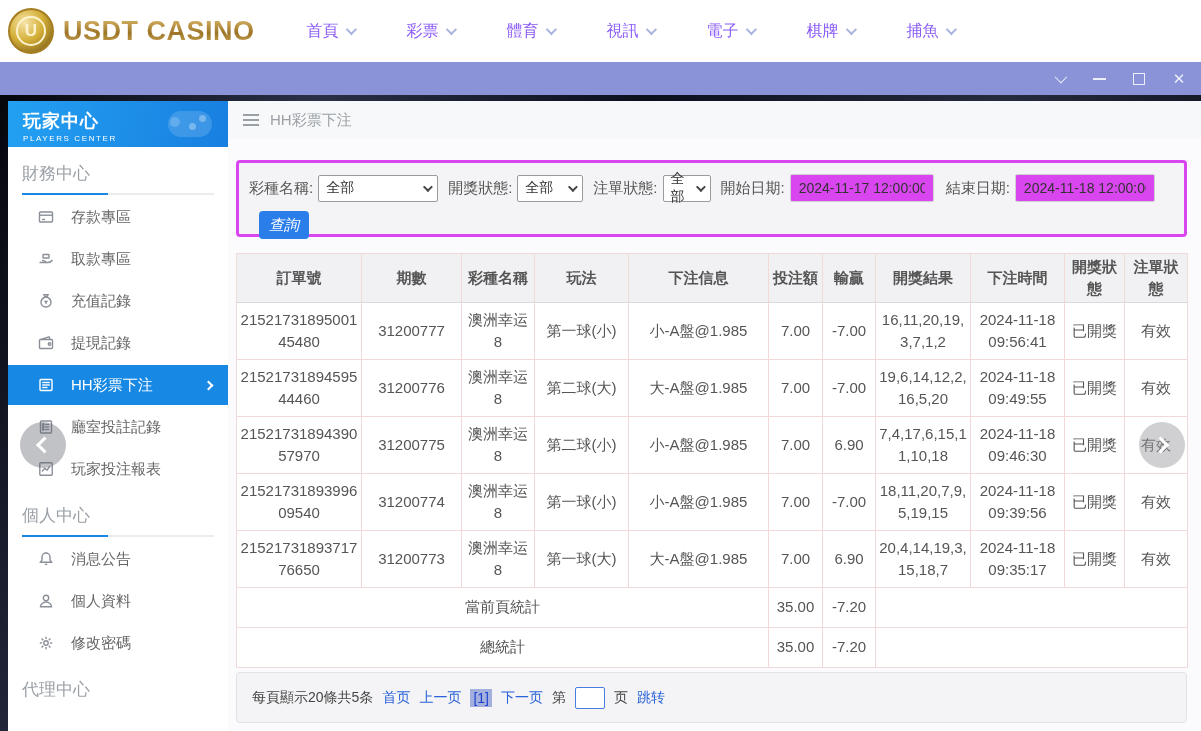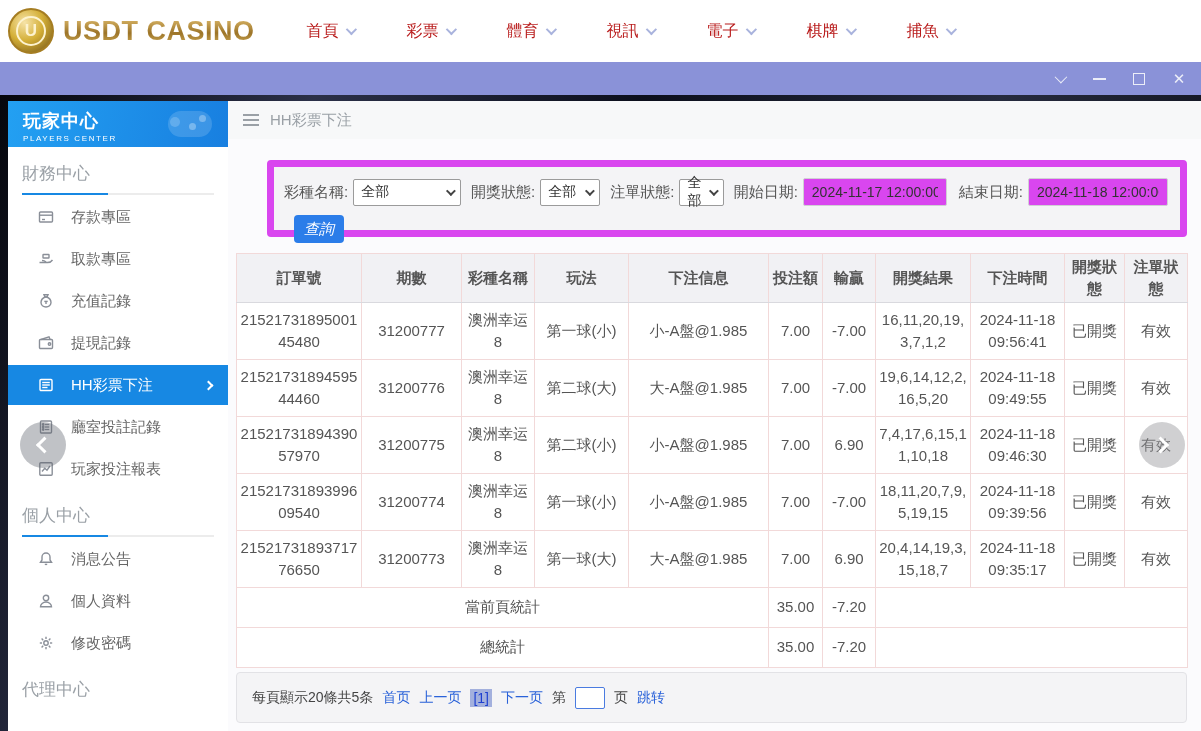--- a/index.html
+++ b/index.html
@@ -11,21 +11,21 @@
   .brand { display:flex; align-items:center; gap:9px; margin-left:8px; }
   .coin { width:46px; height:46px; border-radius:50%;
     background:radial-gradient(circle at 35% 30%, #f6e3a8, #d4af37 45%, #8a6a1f 85%);
     border:2px solid #a57d22; display:flex; align-items:center; justify-content:center; }
   .coin-inner { width:30px; height:30px; border-radius:50%; border:2px solid #fdf3cf;
     color:#fdf3cf; font-weight:bold; font-size:17px; display:flex; align-items:center; justify-content:center; }
   .brand-text { font-size:27px; font-weight:bold; letter-spacing:.5px;
     background:linear-gradient(180deg,#d6b264 10%,#9c7428 55%,#c9a551 90%);
     -webkit-background-clip:text; background-clip:text; color:transparent; }
   .topnav { display:flex; margin-left:52px; gap:53px; }
-  .nav-item { display:flex; align-items:center; gap:7px; font-size:16px; color:#b91c1c; cursor:pointer; }
+  .nav-item { display:flex; align-items:center; gap:7px; font-size:16px; color:#8b5cf6; cursor:pointer; }
   .caret-sm { width:8px; height:8px; border-right:2px solid #a9b3dd; border-bottom:2px solid #a9b3dd;
     transform:rotate(45deg) translateY(-2px); }
 
   
   .titlebar { height:33px; background:#8a92d8; display:flex; align-items:center;
     justify-content:flex-end; gap:24px; padding-right:14px; }
   .winctl { width:16px; height:16px; display:flex; align-items:center; justify-content:center; cursor:pointer; }
   .ctl-caret { width:9px; height:9px; border-right:1.6px solid #eceef8; border-bottom:1.6px solid #eceef8;
     transform:rotate(45deg) translateY(-2px); }
   .ctl-min { width:13px; height:2px; background:#eceef8; }
@@ -67,21 +67,21 @@
   .rb-right .rb-chev { transform:rotate(225deg) translate(1px,-1px); }
 
   
   .main { position:absolute; left:228px; top:6px; right:0; bottom:0; background:#fbfbfd; }
   .breadcrumb { height:38px; display:flex; align-items:center; gap:11px; padding-left:15px;
     background:#f7f8f9; color:#9aa0a6; font-size:15px; }
   .hamburger { display:flex; flex-direction:column; gap:3px; cursor:pointer; }
   .hamburger span { width:16px; height:2px; background:#9aa0a6; }
 
   .filter-panel { position:absolute; left:8px; right:14px; top:59px; height:77px;
-    background:#f4f4f6; border:7px solid #d946ef; border-radius:4px; padding:11px 0 0 10px;margin-left:31px; }
+    background:#f4f4f6; border:3px solid #d946ef; border-radius:4px; padding:11px 0 0 10px; }
   .filter-row { display:flex; align-items:center; }
   .f-label { font-size:15px; color:#555; margin-right:5px; white-space:nowrap; }
   .select-box { height:27px; background:#fff; border:1px solid #9b9b9b; border-radius:2px;
     display:flex; align-items:center; justify-content:space-between; padding:0 7px; margin-right:10px; cursor:pointer; }
   .select-box .caret-dk { width:7px; height:7px; border-right:2px solid #444; border-bottom:2px solid #444;
     transform:rotate(45deg) translateY(-2px); flex:none; margin-left:6px; }
   .sel-text { font-size:14px; color:#333; }
   .w-lottery { width:120px; } .w-draw { width:66px; } .w-order { width:48px; }
   .input-box { height:28px; background:#d946ef; border:1px solid #d0d0d4; border-radius:2px;
     font-size:14px; color:#333; padding:0 8px; margin-right:12px; }

